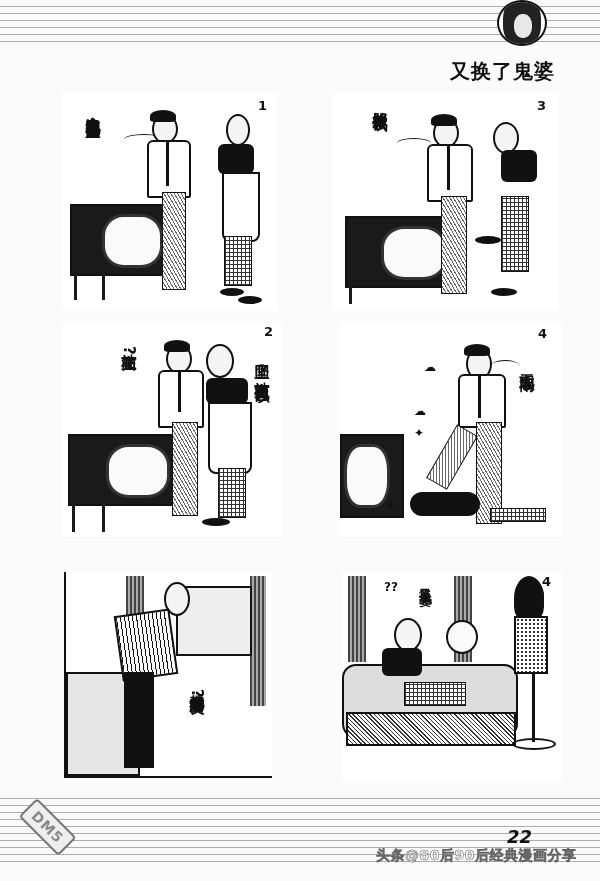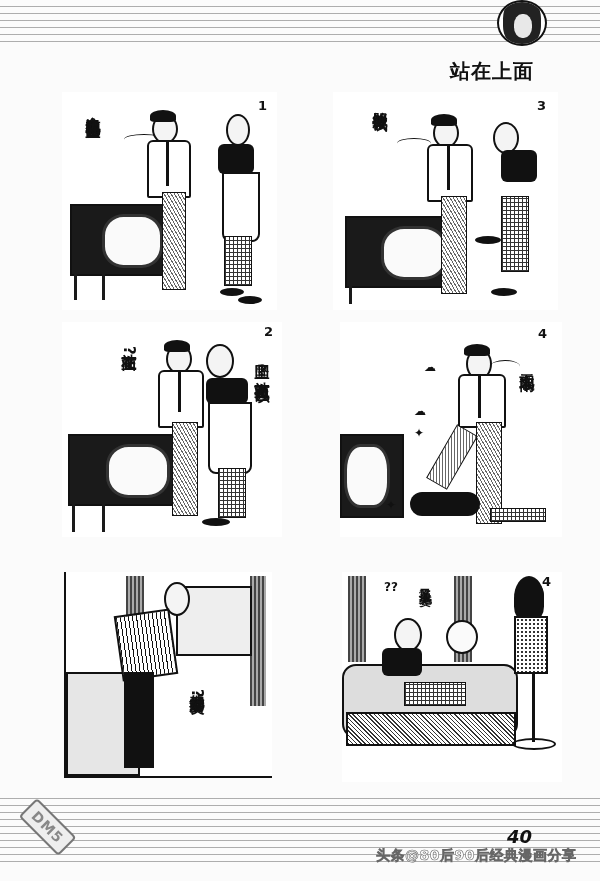--- a/index.html
+++ b/index.html
@@ -39,21 +39,21 @@
   .speedline{position:absolute;border-top:1px solid #111;border-radius:50%;}
 </style>
 </head>
 <body>
 
 <div class="stripes top"></div>
 <div class="avatar">
     <div class="hair"></div>
     <div class="face"></div>
   </div>
-<div class="title">站在上面</div>
+<div class="title">又换了鬼婆</div>
 
 <div class="panel" style="left:62px;top:92px;width:215px;height:218px;">
   <div class="pnum" style="left:196px;top:6px;">1</div>
   <div class="vtext" style="left:22px;top:12px;height:80px;">这台电视机相当坚固！</div>
   <div class="speedline" style="left:62px;top:42px;width:40px;height:10px;"></div>
   <div class="tv" style="left:8px;top:112px;width:105px;height:68px;">
       <div class="screen" style="left:30px;top:8px;width:55px;height:48px;"></div>
     </div>
   <div class="tv" style="left:12px;top:180px;width:3px;height:28px;border:none;"></div>
   <div class="tv" style="left:40px;top:180px;width:3px;height:28px;border:none;"></div>
@@ -162,14 +162,14 @@
   <div class="hairblk" style="left:172px;top:4px;width:30px;height:44px;border-radius:50% 50% 30% 30%;"></div>
   <div class="dress" style="left:172px;top:44px;width:30px;height:54px;"></div>
   <div style="position:absolute;left:190px;top:100px;width:3px;height:70px;background:#111;"></div>
   <div style="position:absolute;left:170px;top:166px;width:40px;height:8px;border:2px solid #111;border-radius:50%;"></div>
 </div>
 
 <div class="stripes bottom"></div>
 <div class="logo">
     <div class="logo-inner">DM5</div>
   </div>
-<div class="pagenum">40</div>
+<div class="pagenum">22</div>
 <div class="watermark">头条@80后90后经典漫画分享</div>
 
 </body></html>

